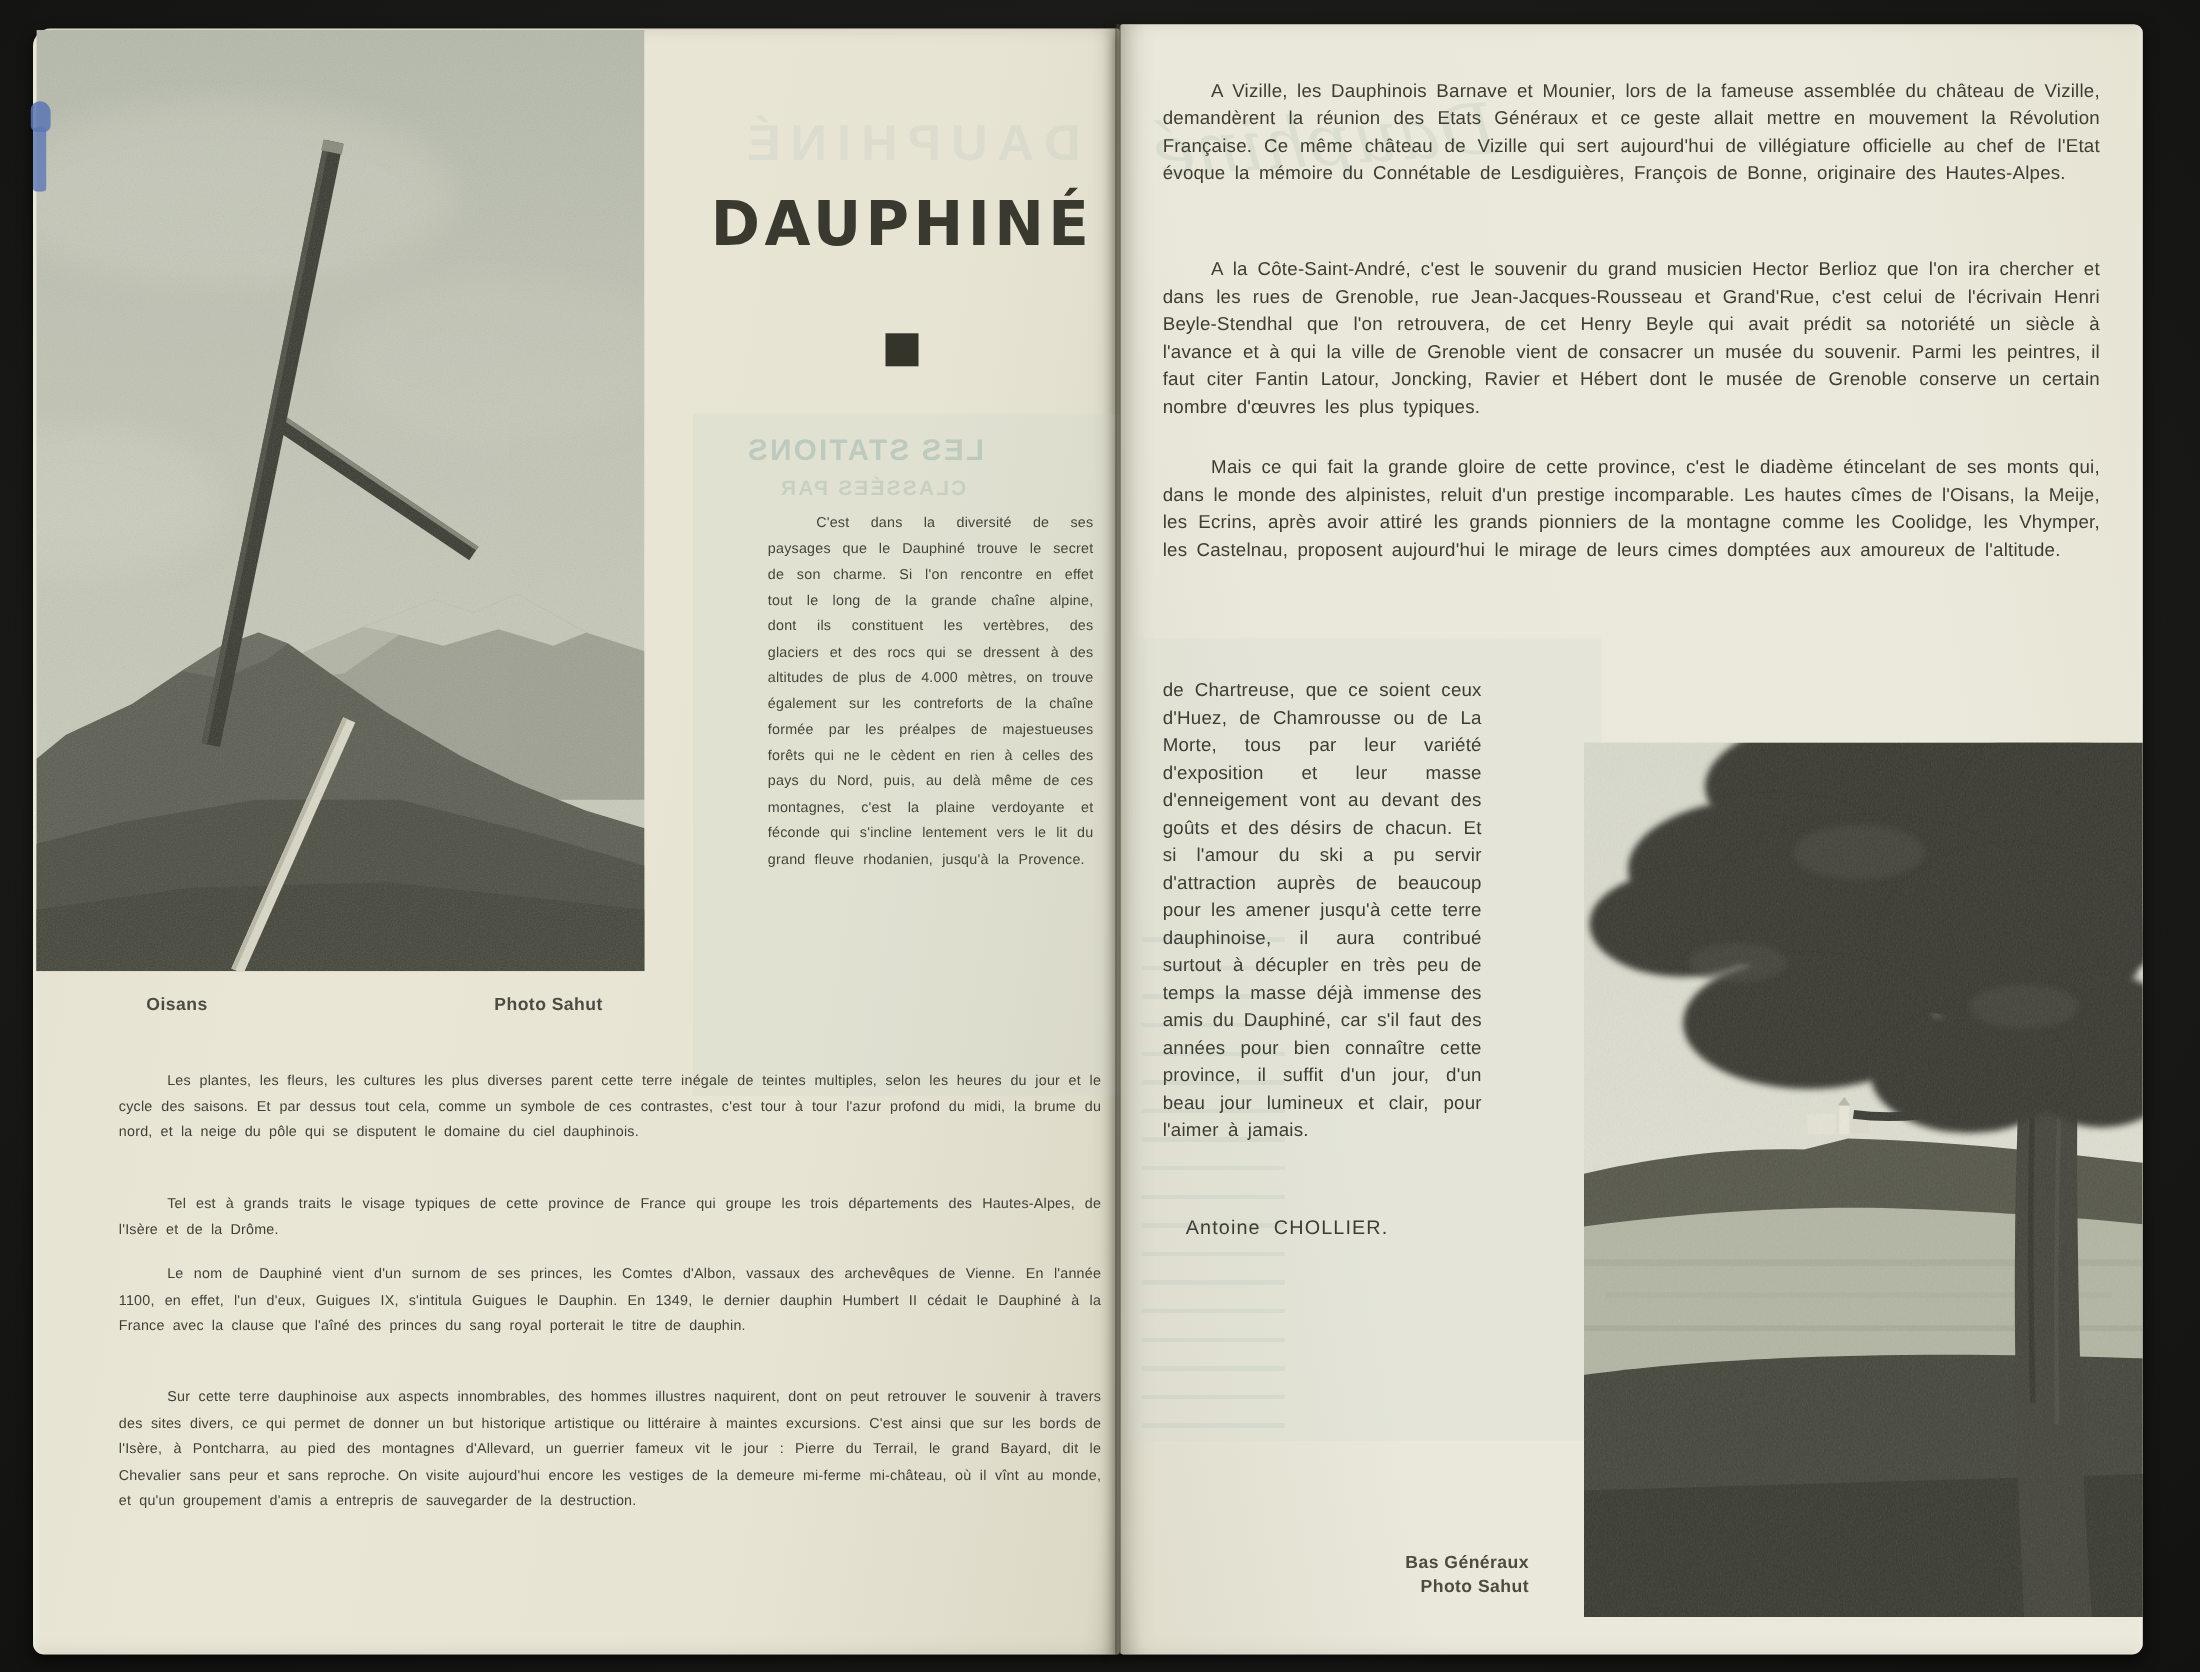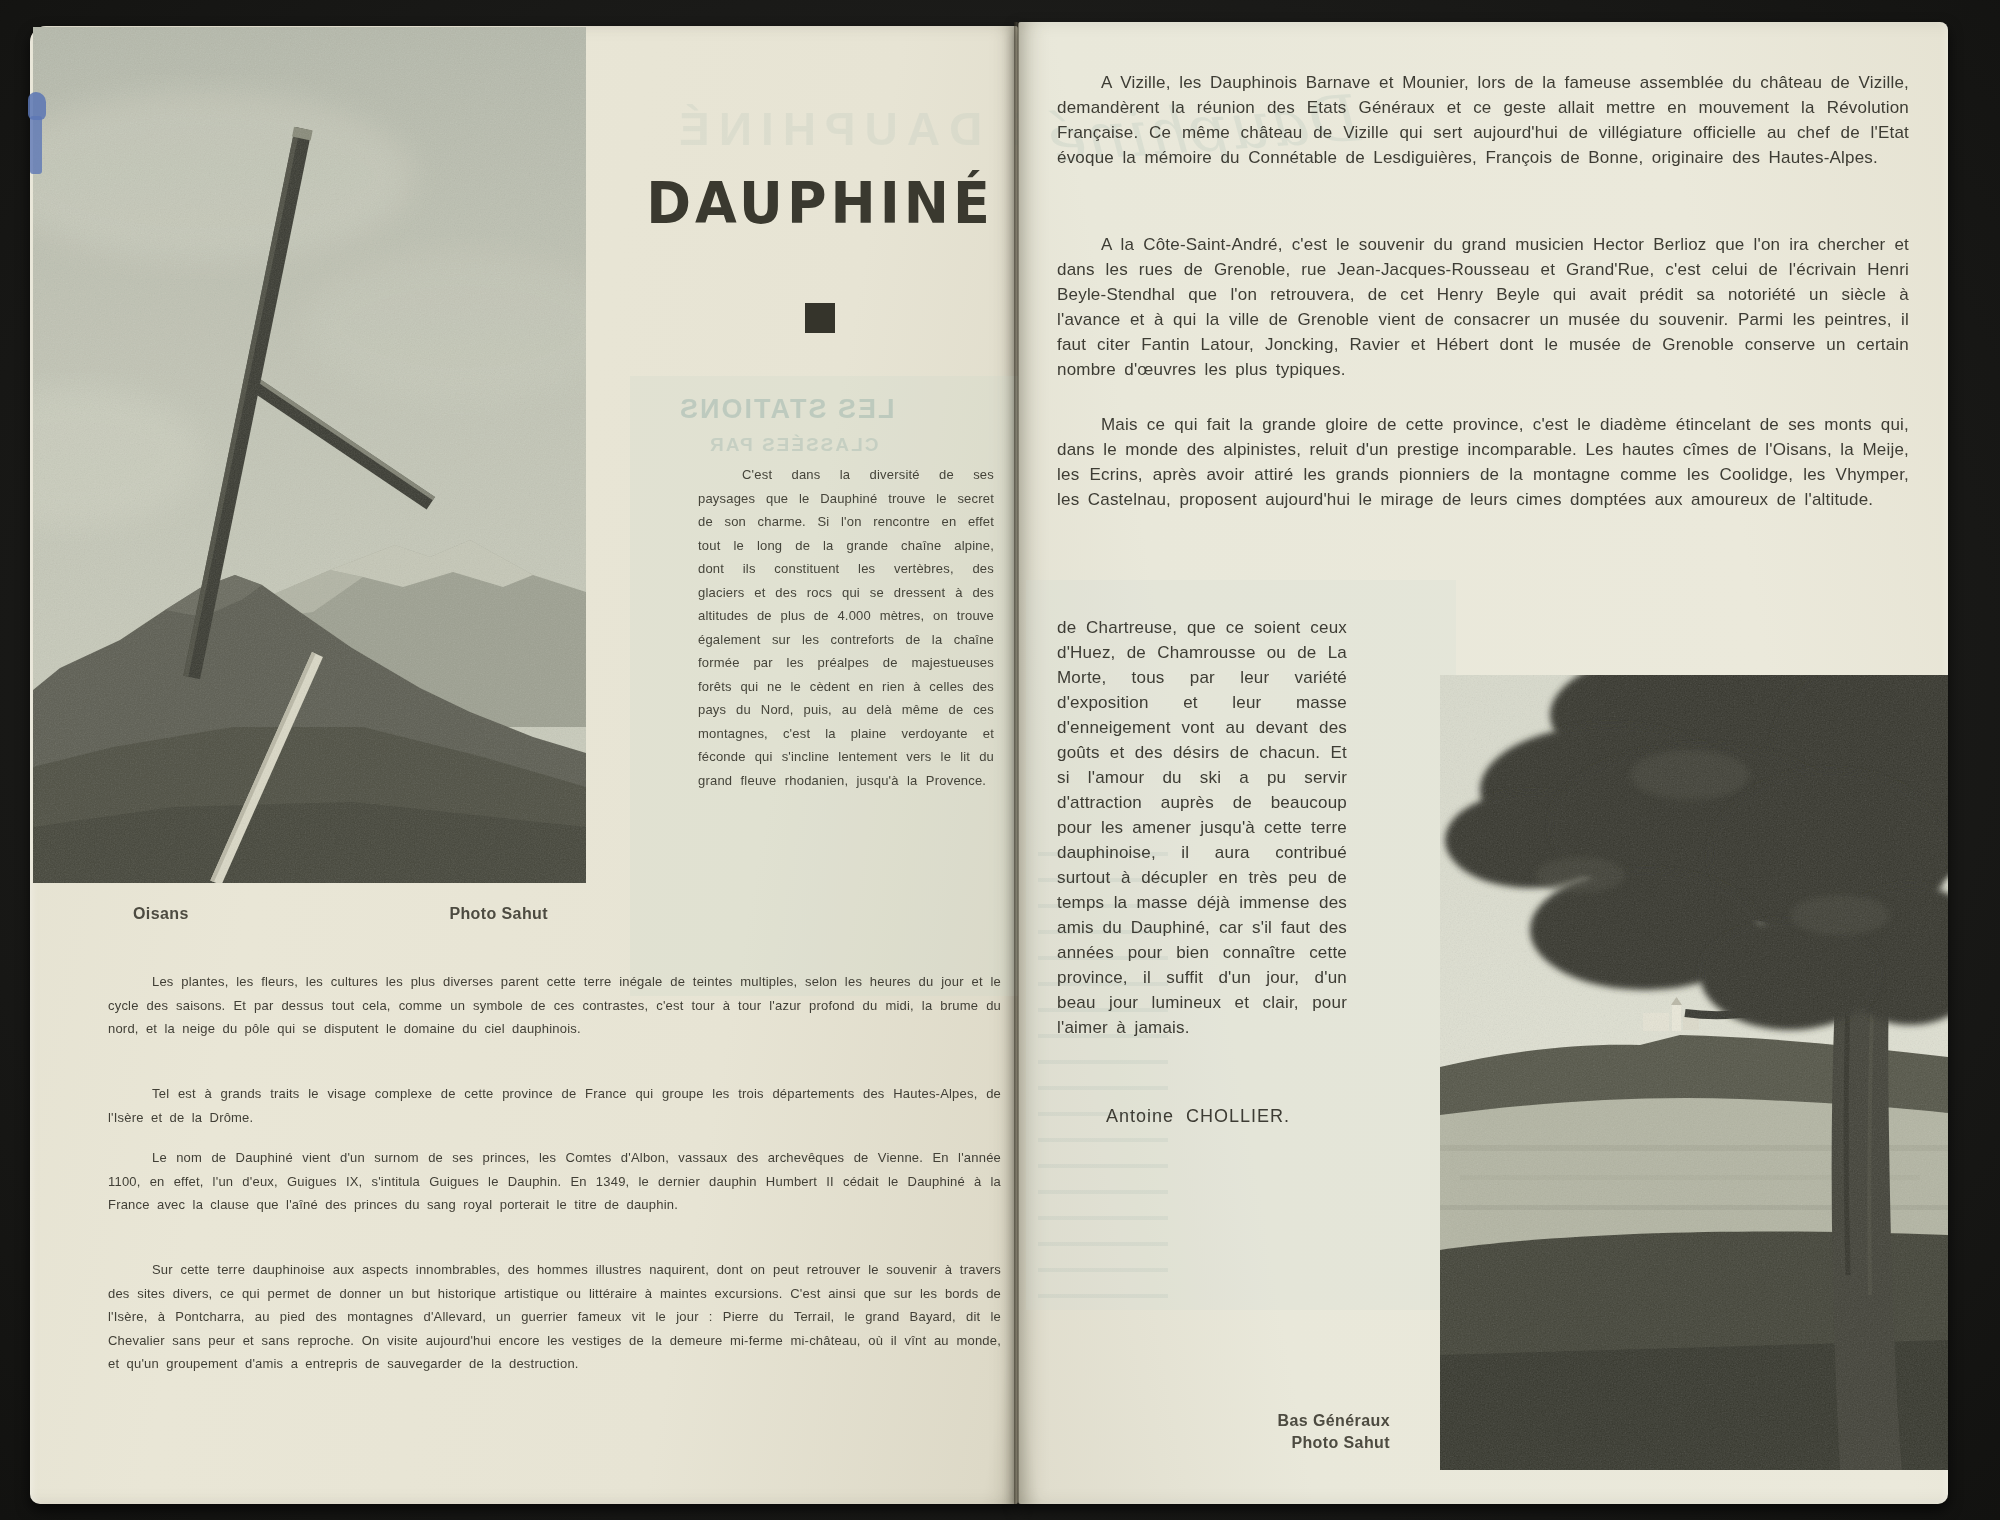--- a/index.html
+++ b/index.html
@@ -21,21 +21,21 @@
   .txt{position:absolute;color:#413f36;text-align:justify;text-justify:inter-word;letter-spacing:.2px;word-spacing:3.5px;}
   .indent{text-indent:44px;}
   .page-left .txt{font-size:13px;line-height:23.5px;}
   .intro-col{font-size:16.5px;line-height:23px;word-spacing:4.5px;color:#45443a;}
   .page-right .txt{font-size:17px;line-height:25px;color:#3d3c34;}
   .narrow{line-height:24px;}
   .title{position:absolute;font-family:"DejaVu Sans", sans-serif;font-weight:700;
     color:#3a392f;font-size:54px;letter-spacing:4px;text-align:center;transform:scaleY(1.04);}
   .title-square{position:absolute;background:#35342b;}
   .cap{position:absolute;font-size:16px;font-weight:bold;color:#4d4b41;letter-spacing:.4px;}
-  .sig{position:absolute;font-size:18px;color:#3d3c34;letter-spacing:1px;text-align:center;word-spacing:6px;}
+  .sig{position:absolute;font-size:18px;color:#3d3c34;letter-spacing:1px;text-align:left;word-spacing:6px;}
   .ghost{position:absolute;transform:scaleX(-1);color:#7da09b;pointer-events:none;white-space:nowrap;font-weight:bold;}
   .photo{position:absolute;overflow:hidden;}
   .photo svg{display:block;}
   .blue-mark{position:absolute;left:26px;top:92px;width:20px;height:82px;}
   .blue-mark .b1{position:absolute;left:2px;top:0;width:18px;height:28px;background:#5b76b4;border-radius:8px 10px 6px 6px;opacity:.85;}
   .blue-mark .b2{position:absolute;left:4px;top:24px;width:12px;height:58px;background:#5d77b5;border-radius:3px;opacity:.8;}
   .ghost-lines{position:absolute;background:repeating-linear-gradient(to bottom, rgba(118,150,145,.10) 0 4px, rgba(0,0,0,0) 4px 26px);}
 </style>
 </head>
 <body>
@@ -106,21 +106,21 @@
 
     <div class="title" style="left:610px;top:146px;width:360px;">DAUPHINÉ</div>
     <div class="title-square" style="left:775px;top:277px;width:30px;height:30px;"></div>
 
     <div class="txt intro-col indent" style="left:668px;top:437px;width:296px;">C'est dans la diversité de ses paysages que le Dauphiné trouve le secret de son charme. Si l'on rencontre en effet tout le long de la grande chaîne alpine, dont ils constituent les vertèbres, des glaciers et des rocs qui se dressent à des altitudes de plus de 4.000 mètres, on trouve également sur les contreforts de la chaîne formée par les préalpes de majestueuses forêts qui ne le cèdent en rien à celles des pays du Nord, puis, au delà même de ces montagnes, c'est la plaine verdoyante et féconde qui s'incline lentement vers le lit du grand fleuve rhodanien, jusqu'à la Provence.</div>
 
     <div class="cap" style="left:103px;top:879px;">Oisans</div>
     <div class="cap" style="left:330px;top:879px;width:188px;text-align:right;">Photo Sahut</div>
 
     <div class="txt indent" style="left:78px;top:944px;width:893px;">Les plantes, les fleurs, les cultures les plus diverses parent cette terre inégale de teintes multiples, selon les heures du jour et le cycle des saisons. Et par dessus tout cela, comme un symbole de ces contrastes, c'est tour à tour l'azur profond du midi, la brume du nord, et la neige du pôle qui se disputent le domaine du ciel dauphinois.</div>
-    <div class="txt indent" style="left:78px;top:1056px;width:893px;">Tel est à grands traits le visage complexe de cette province de France qui groupe les trois départements des Hautes-Alpes, de l'Isère et de la Drôme.</div>
+    <div class="txt indent" style="left:78px;top:1056px;width:893px;">Tel est à grands traits le visage typiques de cette province de France qui groupe les trois départements des Hautes-Alpes, de l'Isère et de la Drôme.</div>
     <div class="txt indent" style="left:78px;top:1120px;width:893px;">Le nom de Dauphiné vient d'un surnom de ses princes, les Comtes d'Albon, vassaux des archevêques de Vienne. En l'année 1100, en effet, l'un d'eux, Guigues IX, s'intitula Guigues le Dauphin. En 1349, le dernier dauphin Humbert II cédait le Dauphiné à la France avec la clause que l'aîné des princes du sang royal porterait le titre de dauphin.</div>
     <div class="txt indent" style="left:78px;top:1232px;width:893px;">Sur cette terre dauphinoise aux aspects innombrables, des hommes illustres naquirent, dont on peut retrouver le souvenir à travers des sites divers, ce qui permet de donner un but historique artistique ou littéraire à maintes excursions. C'est ainsi que sur les bords de l'Isère, à Pontcharra, au pied des montagnes d'Allevard, un guerrier fameux vit le jour : Pierre du Terrail, le grand Bayard, dit le Chevalier sans peur et sans reproche. On visite aujourd'hui encore les vestiges de la demeure mi-ferme mi-château, où il vînt au monde, et qu'un groupement d'amis a entrepris de sauvegarder de la destruction.</div>
   </div>
 
   <div class="page page-right">
 
     <div class="tint" style="left:8px;top:558px;width:430px;height:730px;background:rgba(205,218,210,.18);"></div>
     <div class="ghost" style="left:30px;top:70px;font-size:64px;font-family:'DejaVu Serif',serif;font-style:italic;font-weight:normal;opacity:.13;transform:scaleX(-1) rotate(4deg);">Dauphiné</div>
     <div class="ghost-lines" style="left:20px;top:830px;width:130px;height:450px;"></div>
 

